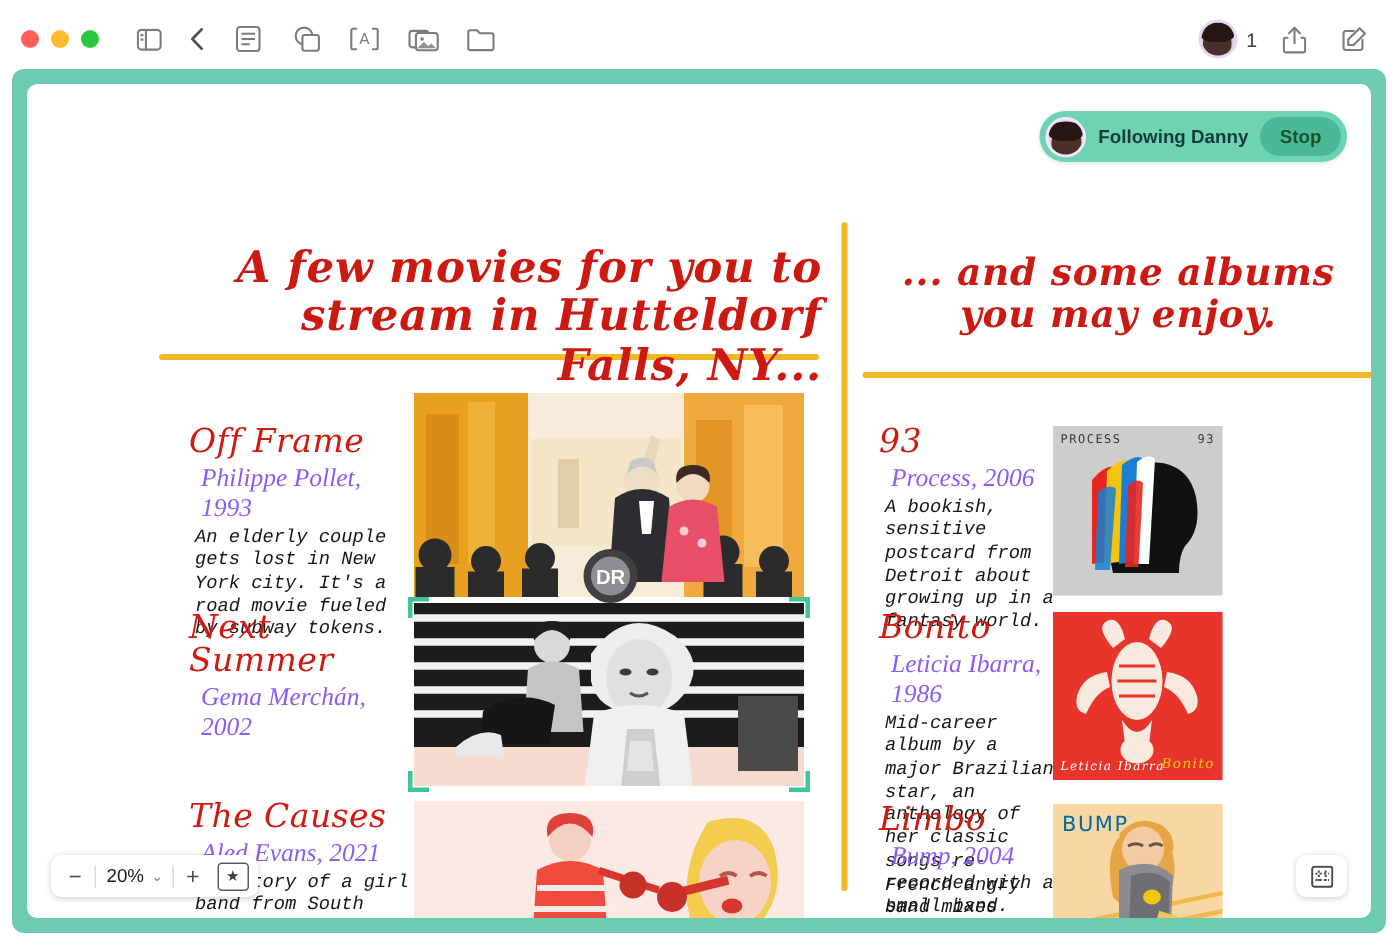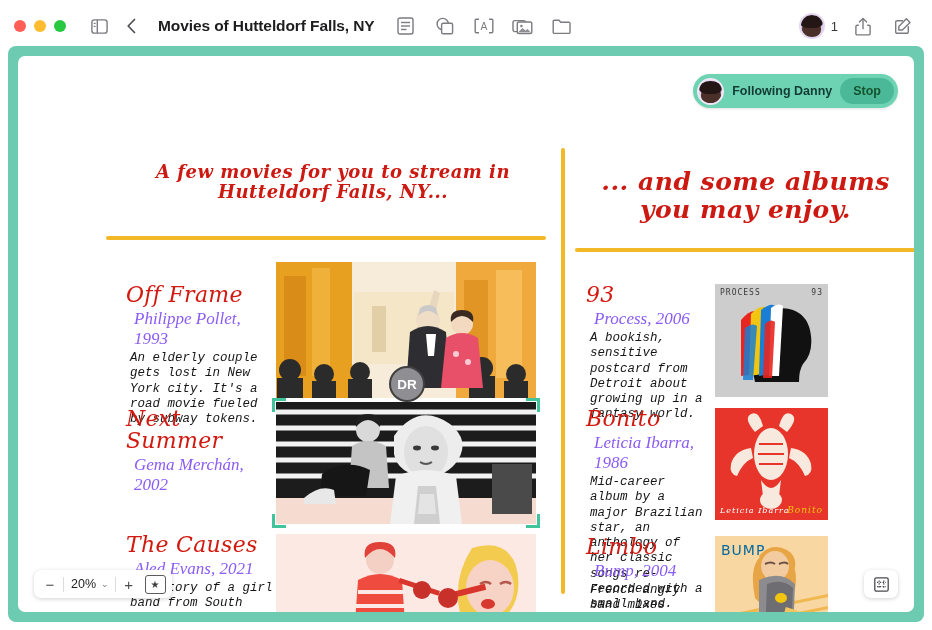--- a/index.html
+++ b/index.html
@@ -126,21 +126,21 @@
   }
   .head-title {
     position: absolute;
     font-family: "DejaVu Serif", serif;
     font-style: italic;
     font-weight: 700;
     color: #cc1a12;
     line-height: 1.12;
     letter-spacing: 0.5px;
   }
-  #title-left { left: 100px; top: 106px; width: 430px; font-size: 18px; text-align: center; }
+  #title-left { left: 100px; top: 106px; width: 430px; font-size: 29px; text-align: right; }
   #title-right { left: 560px; top: 112px; width: 335px; font-size: 25px; text-align: center; }
 
   .entry { position: absolute; }
   .entry-title {
     font-family: "DejaVu Serif", serif;
     font-style: italic; font-weight: 400;
     color: #d2190f;
     font-size: 22px;
     line-height: 1;
     margin-bottom: 3px;
@@ -190,29 +190,29 @@
   }
   .handle.tl { left: 0; top: 0; border-right: none; border-bottom: none; }
   .handle.tr { right: 0; top: 0; border-left: none; border-bottom: none; }
   .handle.bl { left: 0; bottom: 0; border-right: none; border-top: none; }
   .handle.br { right: 0; bottom: 0; border-left: none; border-top: none; }
 
   .cursor-badge {
     position: absolute; left: 371px; top: 310px;
     width: 36px; height: 36px; border-radius: 50%;
     background: #8e8e93;
-    border: 2px solid #404040;
+    border: 5px solid #404040;
     color: #fff; font-size: 13.5px; font-weight: 700;
     display: flex; align-items: center; justify-content: center;
     z-index: 25;
     font-family: "Liberation Sans", sans-serif;
   }
 
   
-  .album { position: absolute; overflow: hidden; margin-left: 13px; }
+  .album { position: absolute; overflow: hidden; }
   #album-93 { left: 684px; top: 228px; width: 113px; height: 113px; background: #cfcfcf; }
   #album-bonito { left: 684px; top: 352px; width: 113px; height: 112px; background: #e8342a; }
   #album-limbo { left: 684px; top: 480px; width: 113px; height: 113px; background: #f6d49a; }
 
   .album-label {
     position: absolute;
     font-family: "DejaVu Sans Mono", monospace;
     font-size: 8px; letter-spacing: 1px; color: #3a3a3a;
   }
 
@@ -277,21 +277,20 @@
         <line x1="2.7" y1="7.4" x2="4.6" y2="7.4"></line>
       </svg>
     </div>
 
     <div class="tb-icon back-chevron">
       <svg width="11" height="16" viewBox="0 0 11 16" fill="none" stroke="#4d4d52" stroke-width="1.7" stroke-linecap="round" stroke-linejoin="round">
         <polyline points="8.5,1.5 2.2,8 8.5,14.5"></polyline>
       </svg>
     </div>
 
-    <div class="doc-title">Movies of Hutteldorf Falls, NY</div>
 
     <div class="tool-group">
       <div class="tb-icon">
         <svg width="17" height="18" viewBox="0 0 17 18" fill="none" stroke="#7b7b80" stroke-width="1.4">
           <rect x="1" y="1" width="15" height="16" rx="2"></rect>
           <line x1="4" y1="5.5" x2="13" y2="5.5"></line>
           <line x1="4" y1="9" x2="13" y2="9"></line>
           <line x1="4" y1="12.5" x2="9.5" y2="12.5"></line>
         </svg>
       </div>

